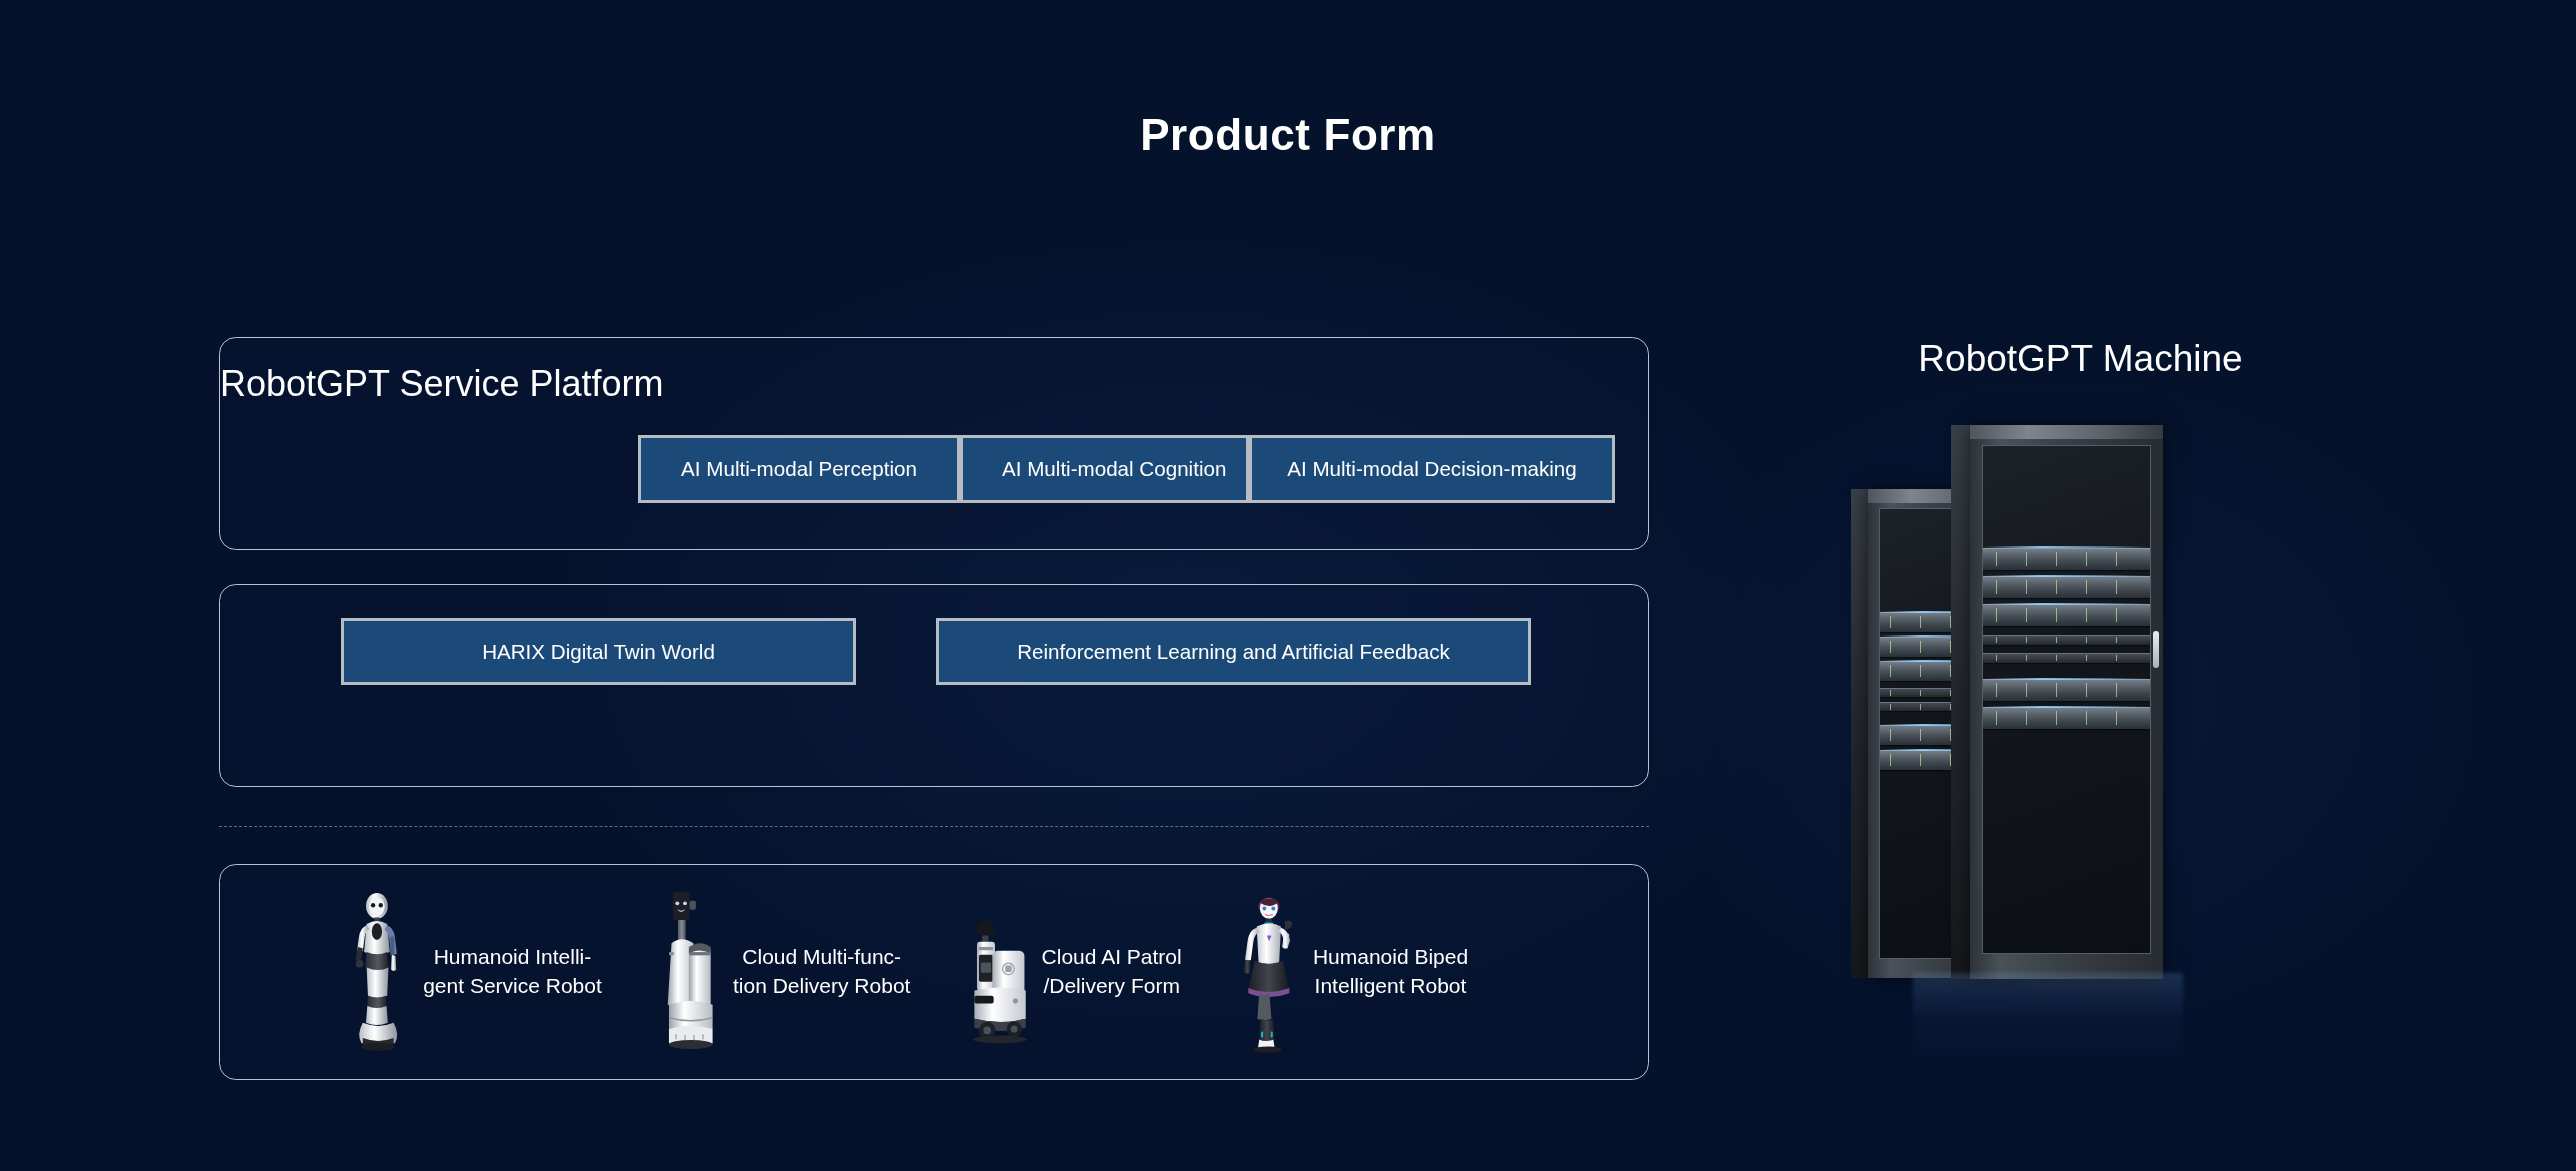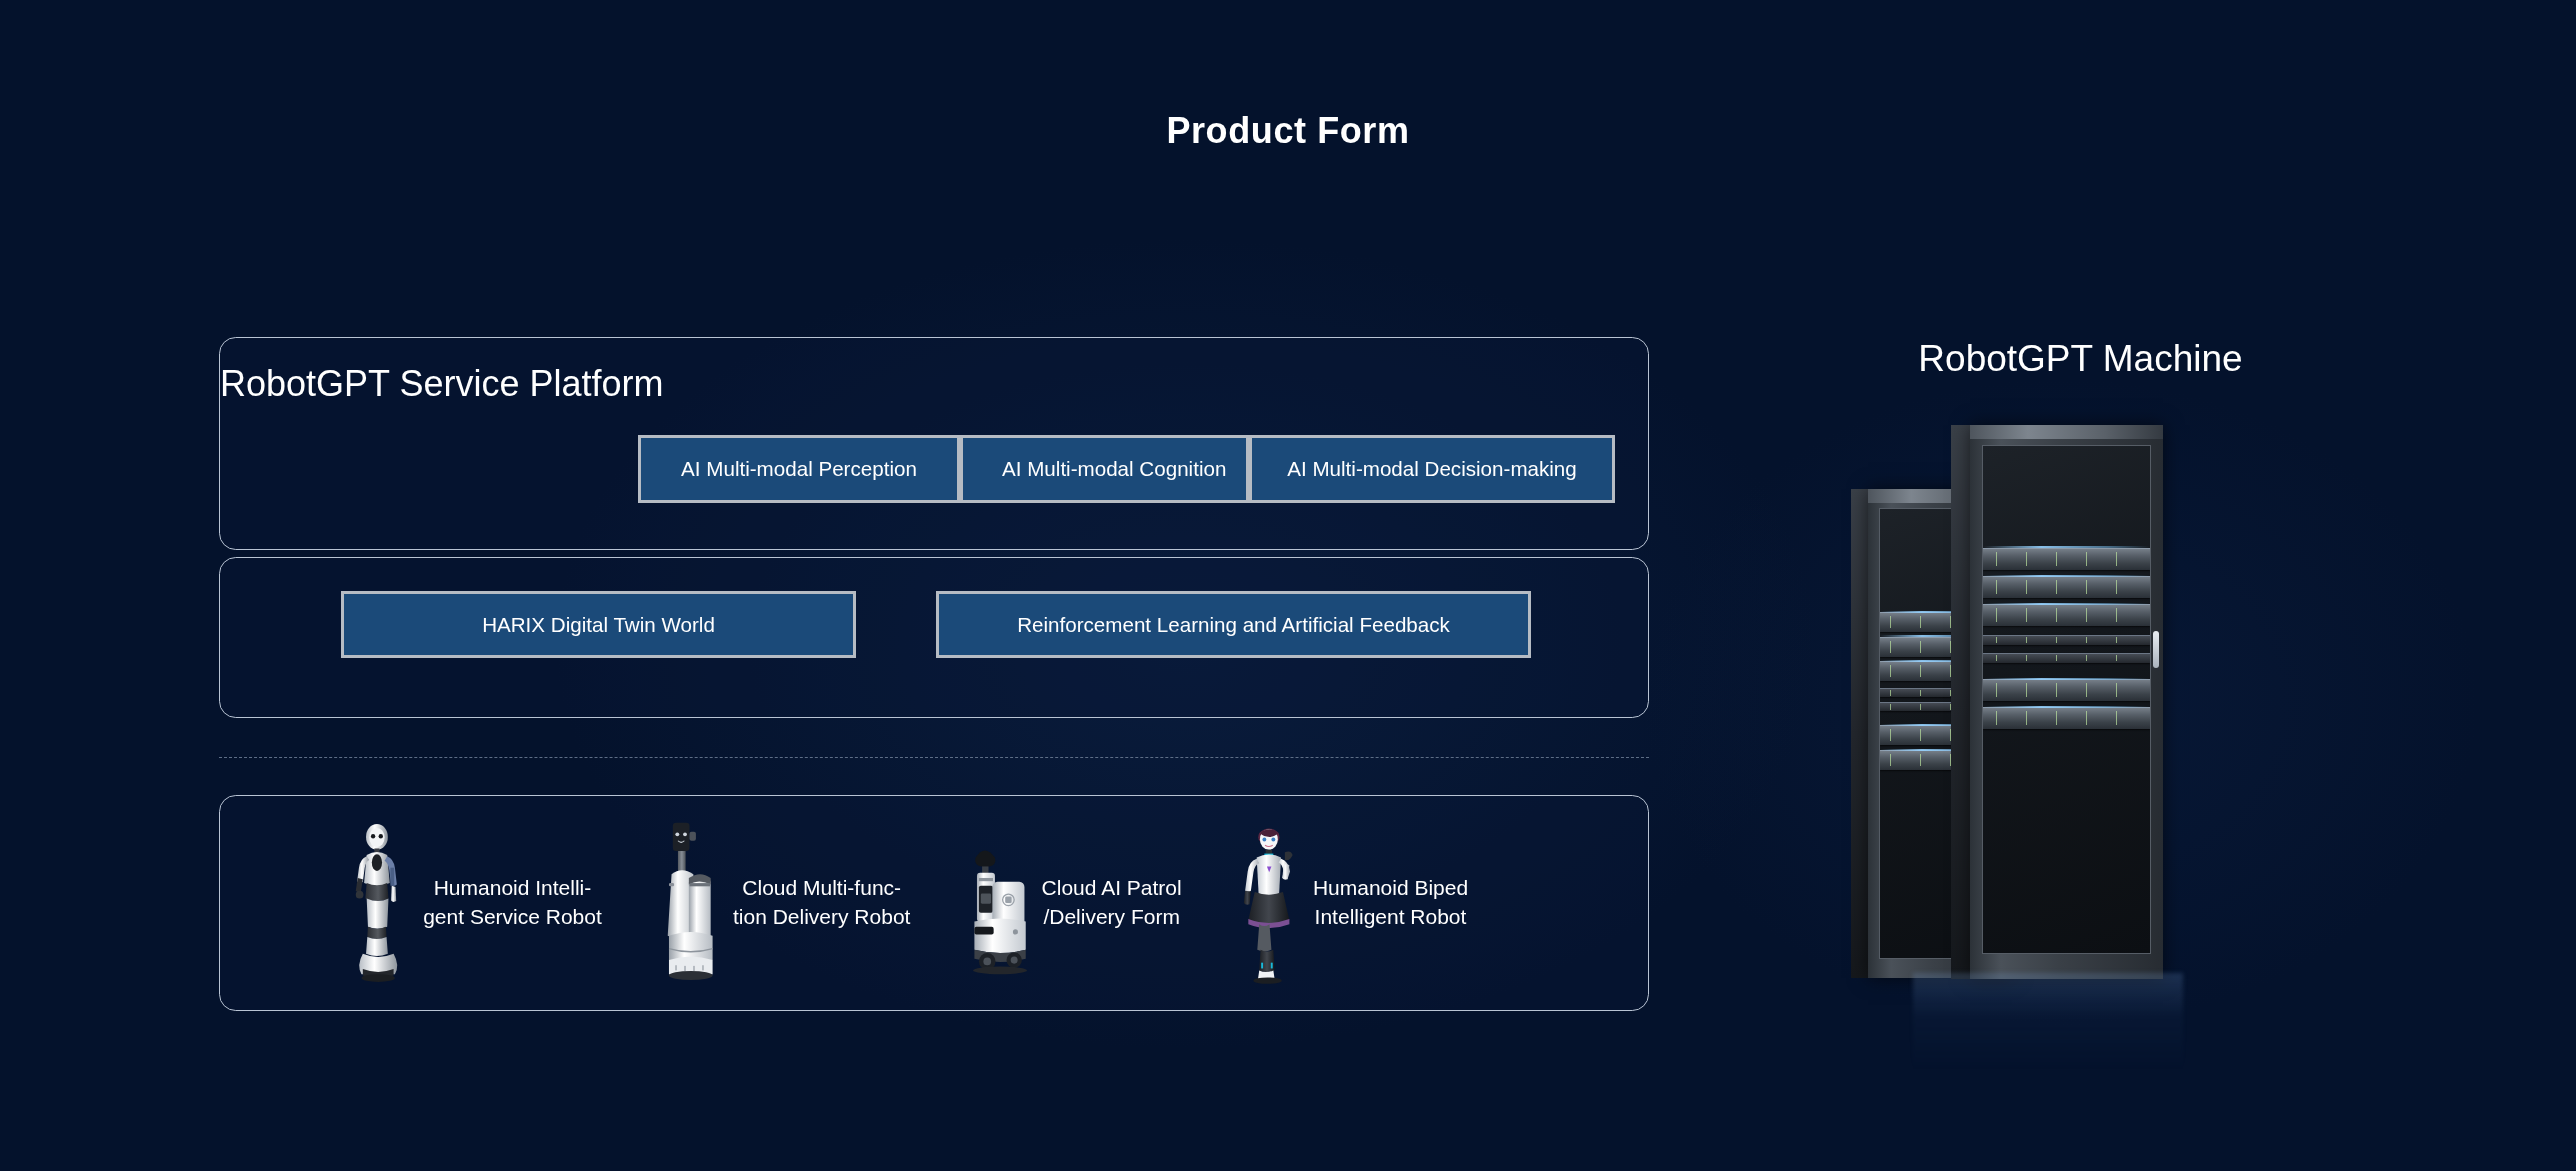--- a/index.html
+++ b/index.html
@@ -17,21 +17,21 @@
       radial-gradient(ellipse 902px 580px at 46% 55%, rgba(16,40,80,0.45) 0%, rgba(4,18,44,0) 70%),
       radial-gradient(ellipse 580px 451px at 80% 60%, rgba(14,34,70,0.40) 0%, rgba(4,18,44,0) 72%);
     pointer-events:none;
   }
 
   
   .page-title{
     position:absolute;left:0;right:0;top:113px;
     text-align:center;
     color:#ffffff;
-    font-size:36px;
+    font-size:44px;
     font-weight:bold;
     letter-spacing:0.6px;
     line-height:1;
   }
 
   
   .platform-col{
     position:absolute;
     left:219px;top:337px;
     width:1430px;
@@ -72,21 +72,21 @@
     text-align:center;
     padding:0 11.6px;
     white-space:nowrap;
   }
   .chip.w1{width:322px;}
   .chip.w2{width:289px;padding-left:31px;}
   .chip.w3{width:366px;}
   .chip.w4{width:312px;}
 
   
-  .panel-harix{height:161px;margin-top:7px;}
+  .panel-harix{height:203px;margin-top:34px;}
   .chip-row2{
     display:flex;
     padding-left:121px;
     margin-top:33px;
     gap:80px;
   }
   .chip.w5{width:515px;height:67px;}
   .chip.w6{width:595px;height:67px;}
 
   

